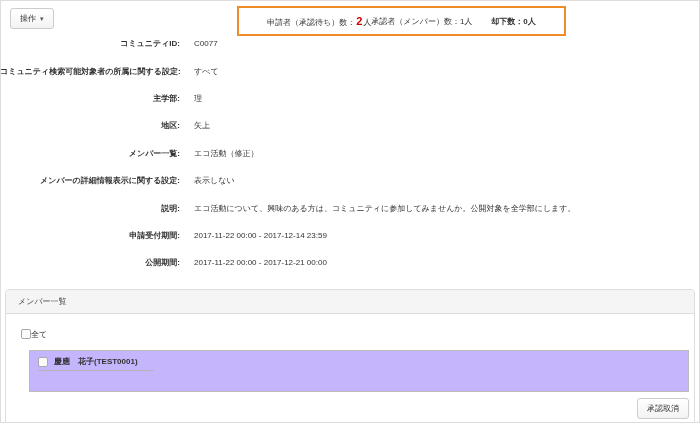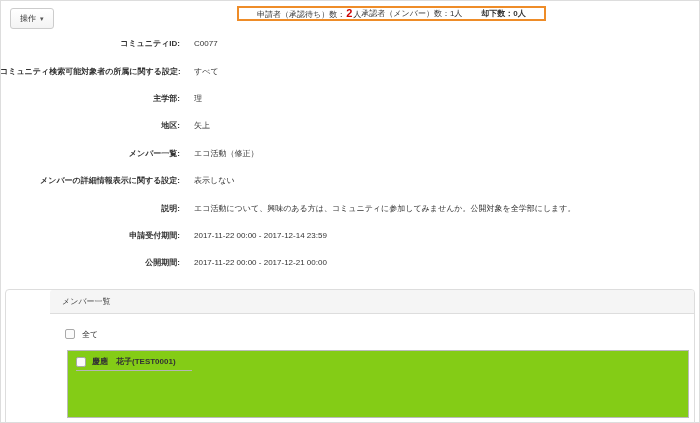--- a/index.html
+++ b/index.html
@@ -20,56 +20,56 @@
     background: linear-gradient(#ffffff, #f3f3f3);
     border: 1px solid #ccc; border-radius: 3px;
     color: #333; font-size: 8px; padding: 0 9px; height: 21px;
     cursor: pointer;
   }
   .action-btn { position: absolute; left: 10px; top: 8px; }
   .caret { font-size: 7px; color: #555; line-height: 1; }
 
   
   .stats-box {
-    position: absolute; left: 237px; top: 6px; height: 15px;
+    position: absolute; left: 237px; top: 6px; height: 30px;
     border: 2px solid #ee8c28;
     display: flex; align-items: center;
-    padding: 0 18px; background: #fff; white-space: nowrap;
+    padding: 0 28px; background: #fff; white-space: nowrap;
   }
   .stat { display: inline-flex; align-items: baseline; }
   .stat + .stat { }
   .stat.last { margin-left: 19px; font-weight: bold; }
   .stat-value-hot { color: #cc0000; font-weight: bold; font-size: 11px; margin: 0 1px; }
 
   
   .form { position: absolute; left: 0; top: 30px; width: 700px; }
   .form-row { display: flex; align-items: center; height: 27.4px; white-space: nowrap; }
   .form-label { width: 180px; text-align: right; font-weight: bold; flex: 0 0 180px; }
   .form-value { margin-left: 14px; }
 
   
   .panel {
     position: absolute; left: 5px; top: 289px; width: 690px; height: 134px;
-    border: 1px solid #ddd; border-radius: 4px 4px 0 0; background: #fff; padding-left: 44px;
+    border: 1px solid #ddd; border-radius: 4px 4px 0 0; background: #fff;
   }
   .panel-header {
     background: #f5f5f5; border-bottom: 1px solid #ddd;
     padding: 0 12px; height: 24px; display: flex; align-items: center;
     border-radius: 3px 3px 0 0; color: #444;
   }
   .panel-body { position: relative; padding: 10px 5px 0 15px; }
   .cb {
     display: inline-block; width: 10px; height: 10px;
     border: 1px solid #a9a9a9; border-radius: 2px; background: #fbfbfb;
     vertical-align: middle; cursor: pointer; flex: 0 0 10px;
   }
-  .select-all-row { display: flex; align-items: center; gap: 7px; height: 20px; }
+  .select-all-row { display: flex; align-items: center; height: 20px; }
   .member-box {
-    margin: 6px 0 0 2px; height: 68px;
-    border: 1px solid #bbb; background: #84cc16;
+    margin: 6px 0 0 8px; height: 42px;
+    border: 1px solid #bbb; background: #c4b5fd;
     padding: 5px 8px; overflow: hidden;
   }
   .member-row {
     display: flex; align-items: center; gap: 6px;
     width: 116px; padding-bottom: 3px; border-bottom: 1px solid #b5b5b5;
   }
   .member-name { font-weight: bold; white-space: nowrap; }
   .panel-actions { display: flex; justify-content: flex-end; margin-top: 6px; padding-right: 0px; }
 </style>
 </head>

